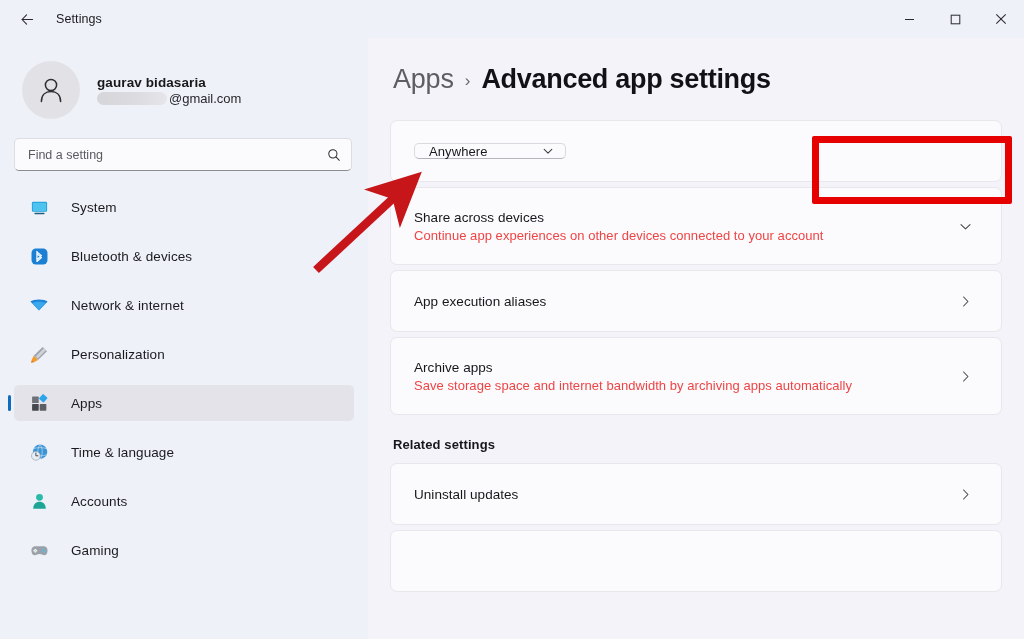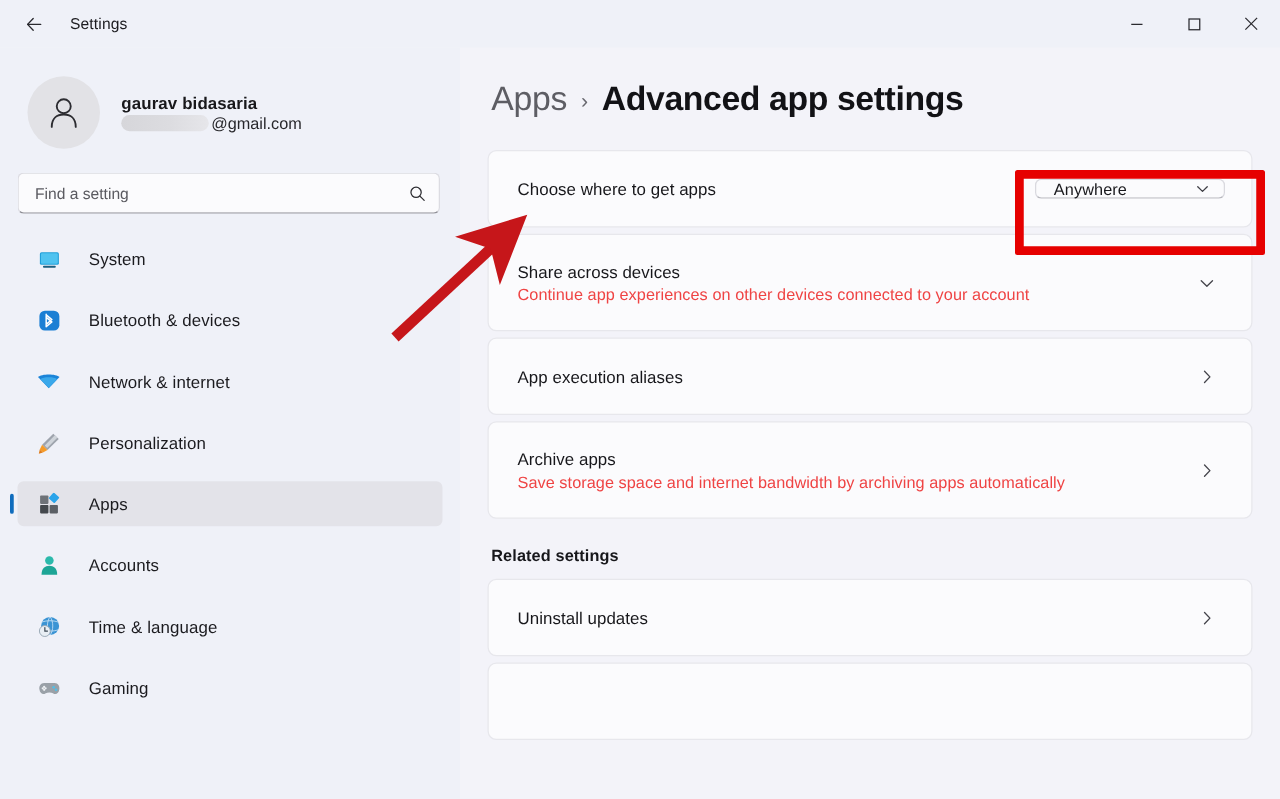--- a/index.html
+++ b/index.html
@@ -413,37 +413,37 @@
               <rect x="10.2" y="10.6" width="7" height="7" rx="0.7" fill="#5b5f65"></rect>
               <rect x="10.6" y="1.2" width="6.6" height="6.6" rx="0.8" fill="#2aa4ea" transform="rotate(42 13.9 4.5)"></rect>
             </svg>
           </span>
           <span class="nav-label">Apps</span>
         </div>
 
         <div class="navitem">
           <span class="nav-icon">
             <svg width="19" height="19" viewBox="0 0 20 20">
-              <circle cx="10" cy="5.6" r="3.6" fill="#2bb9ab"></circle>
-              <path d="M3.4 17.6 C3.4 12.5 6.4 10.2 10 10.2 C13.6 10.2 16.6 12.5 16.6 17.6 Z" fill="#1da596"></path>
-            </svg>
-          </span>
-          <span class="nav-label">Accounts</span>
-        </div>
-
-        <div class="navitem">
-          <span class="nav-icon">
-            <svg width="19" height="19" viewBox="0 0 20 20">
               <circle cx="10.6" cy="9.2" r="7.6" fill="#3b94d4"></circle>
               <path d="M3.2 6.2 C7 4.4 14 4.4 18 6.2 M3.2 12.2 C7 14 14 14 18 12.2 M10.6 1.6 C7.6 5 7.6 13.4 10.6 16.8 M10.6 1.6 C13.6 5 13.6 13.4 10.6 16.8" fill="none" stroke="#cfe6f7" stroke-width="0.75" opacity="0.9"></path>
               <circle cx="6.2" cy="13.5" r="4.6" fill="#e8eef4" stroke="#9aa9b6" stroke-width="0.8"></circle>
               <path d="M6.2 10.5 L6.2 13.5 L8.4 13.5" fill="none" stroke="#3a4652" stroke-width="1" stroke-linecap="round"></path>
             </svg>
           </span>
           <span class="nav-label">Time &amp; language</span>
+        </div>
+
+        <div class="navitem">
+          <span class="nav-icon">
+            <svg width="19" height="19" viewBox="0 0 20 20">
+              <circle cx="10" cy="5.6" r="3.6" fill="#2bb9ab"></circle>
+              <path d="M3.4 17.6 C3.4 12.5 6.4 10.2 10 10.2 C13.6 10.2 16.6 12.5 16.6 17.6 Z" fill="#1da596"></path>
+            </svg>
+          </span>
+          <span class="nav-label">Accounts</span>
         </div>
 
         <div class="navitem">
           <span class="nav-icon">
             <svg width="19" height="19" viewBox="0 0 20 20">
               <path d="M5.6 5.6 L14.4 5.6 C17.4 5.6 18.8 8.2 18.4 11 C18 13.8 16.6 15 15 15 C13.6 15 12.8 13.6 10 13.6 C7.2 13.6 6.4 15 5 15 C3.4 15 2 13.8 1.6 11 C1.2 8.2 2.6 5.6 5.6 5.6 Z" fill="#9aa1a8"></path>
               <circle cx="5.6" cy="9" r="0.95" fill="#eef1f4"></circle>
               <circle cx="5.6" cy="11.4" r="0.95" fill="#eef1f4"></circle>
               <circle cx="4.4" cy="10.2" r="0.95" fill="#eef1f4"></circle>
               <circle cx="6.8" cy="10.2" r="0.95" fill="#eef1f4"></circle>
@@ -460,23 +460,20 @@
 
     <div class="main">
 
       <div class="breadcrumb">
         <span class="bc-parent">Apps</span>
         <span class="bc-sep">›</span>
         <span class="bc-current">Advanced app settings</span>
       </div>
 
       <div class="card">
-        <div class="card-text">
-          <div class="card-title">Choose where to get apps</div>
-        </div>
         <div class="combo">
           <span class="combo-val">Anywhere</span>
           <svg width="12" height="12" viewBox="0 0 12 12">
             <path d="M2.2 4.4 L6 8.1 L9.8 4.4" fill="none" stroke="#3e3e45" stroke-width="1.05" stroke-linecap="round" stroke-linejoin="round"></path>
           </svg>
         </div>
       </div>
 
       <div class="card tall">
         <div class="card-text">

